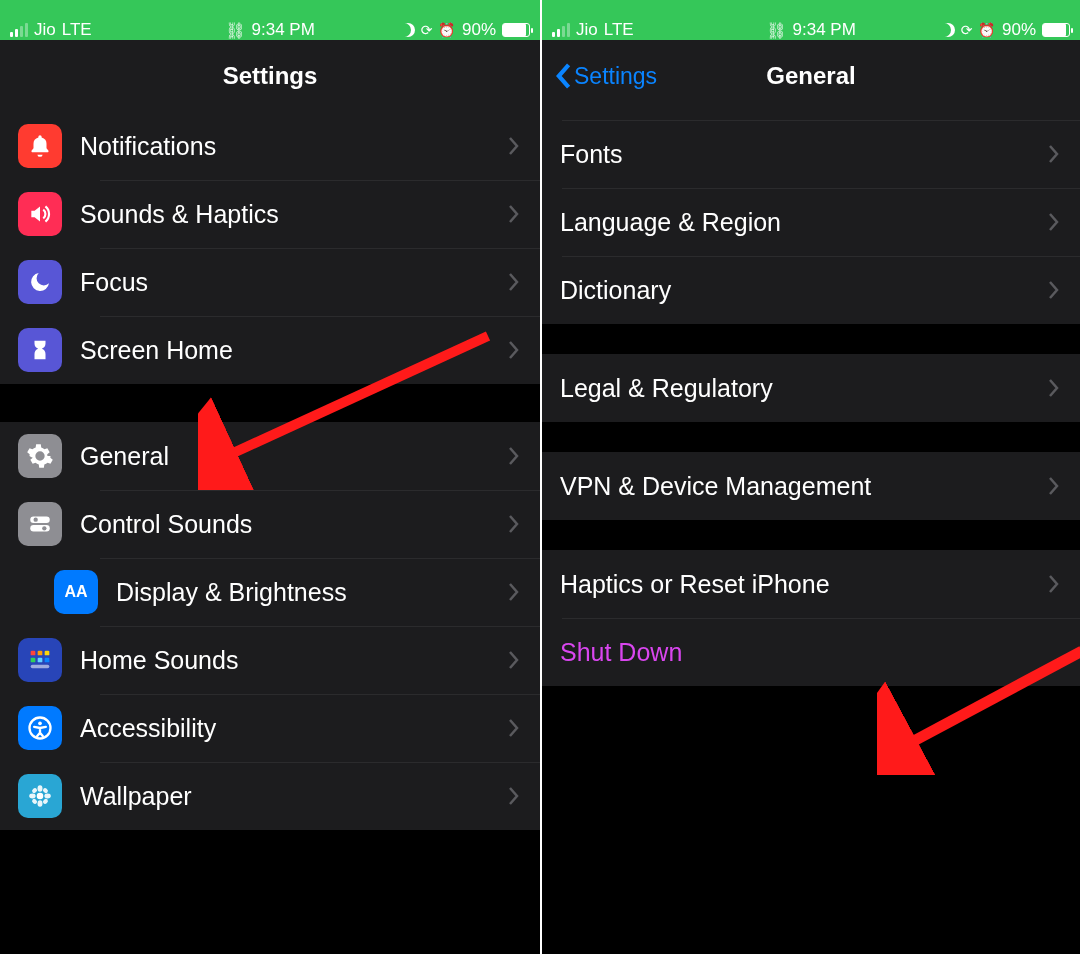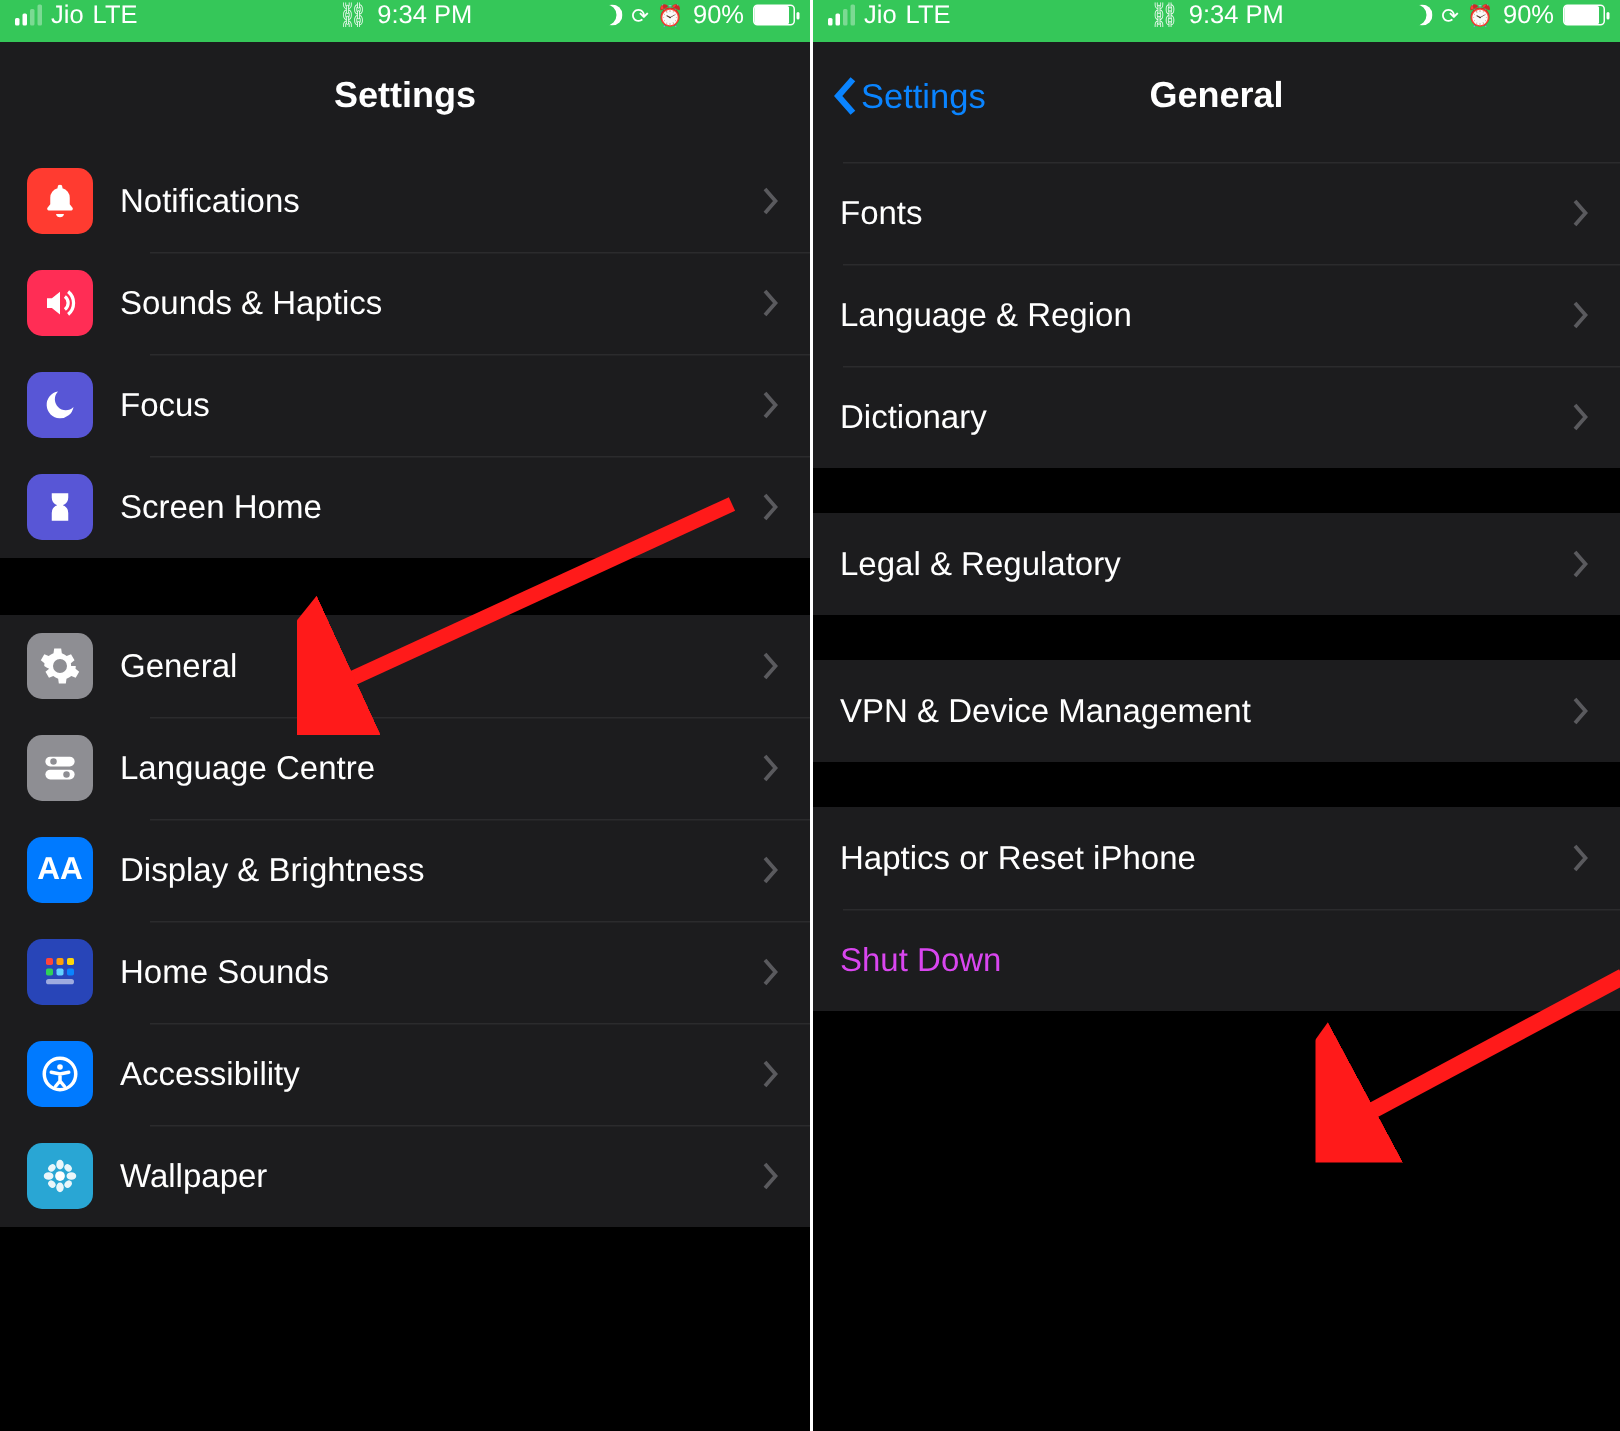--- a/index.html
+++ b/index.html
@@ -16,24 +16,24 @@
     height: 954px;
     background: #000;
     position: relative;
     overflow: hidden;
     color: #fff;
   }
   .phone + .phone { border-left: 2px solid #fff; }
 
   
   .status {
-    height: 28px;
+    height: 40px;
     background: #35c759;
     display: flex;
-    align-items: flex-start;
+    align-items: flex-end;
     padding: 0 10px;
     font-size: 17px;
     font-weight: 500;
     position: relative;
   }
   .status .left, .status .right { display: flex; align-items: center; gap: 6px; }
   .status .center {
     position: absolute; left: 0; right: 0; text-align: center;
     display: flex; justify-content: center; align-items: center; gap: 6px;
     pointer-events: none;
@@ -88,21 +88,21 @@
     content:""; position:absolute; top:0; left: 100px; right: 0;
     height:1px; background:#2b2b2d;
   }
   .phone.right-phone .row + .row::before { left: 20px; }
   .icon {
     width: 44px; height: 44px; border-radius: 10px;
     display:flex; align-items:center; justify-content:center;
     margin-right: 18px; flex-shrink: 0;
     font-size: 22px; font-weight: 600;
   }
-  .label { font-size: 22px; flex: 1; }
+  .label { font-size: 25px; flex: 1; }
   .label.link { color: #d946ef; }
   .chev { color: #5a5a5e; }
   .chev svg { width: 12px; height: 20px; display:block; }
 
   
   .arrow { position: absolute; pointer-events: none; }
   .arrow svg { display:block; }
 
   .scroll-area { height: calc(954px - 40px - 72px); overflow: hidden; }
 
@@ -229,29 +229,29 @@
         </div>
         <div class="row">
           <span class="icon bg-gray">
             <svg viewBox="0 0 24 24" width="26" height="26">
                 <rect x="3" y="5" width="18" height="6" rx="3" fill="#fff"></rect>
                 <circle cx="8" cy="8" r="2" fill="#8e8e93"></circle>
                 <rect x="3" y="13" width="18" height="6" rx="3" fill="#fff"></rect>
                 <circle cx="16" cy="16" r="2" fill="#8e8e93"></circle>
               </svg>
           </span>
-          <span class="label">Language Centre</span>
-          <span class="chev">
-              <svg viewBox="0 0 12 20" fill="none" stroke="#5a5a5e" stroke-width="2.5">
-                <path d="M2 2l7 8-7 8"></path>
-              </svg>
-            </span>
-        </div>
-        <div class="row">
-          <span class="icon bg-blue ic-txt" style="font-size:21px;">AA</span>
+          <span class="label">Control Sounds</span>
+          <span class="chev">
+              <svg viewBox="0 0 12 20" fill="none" stroke="#5a5a5e" stroke-width="2.5">
+                <path d="M2 2l7 8-7 8"></path>
+              </svg>
+            </span>
+        </div>
+        <div class="row">
+          <span class="icon bg-blue ic-txt" style="font-size:16px;margin-left:36px;">AA</span>
           <span class="label">Display &amp; Brightness</span>
           <span class="chev">
               <svg viewBox="0 0 12 20" fill="none" stroke="#5a5a5e" stroke-width="2.5">
                 <path d="M2 2l7 8-7 8"></path>
               </svg>
             </span>
         </div>
         <div class="row">
           <span class="icon bg-navy">
             <svg viewBox="0 0 24 24" width="28" height="28">

